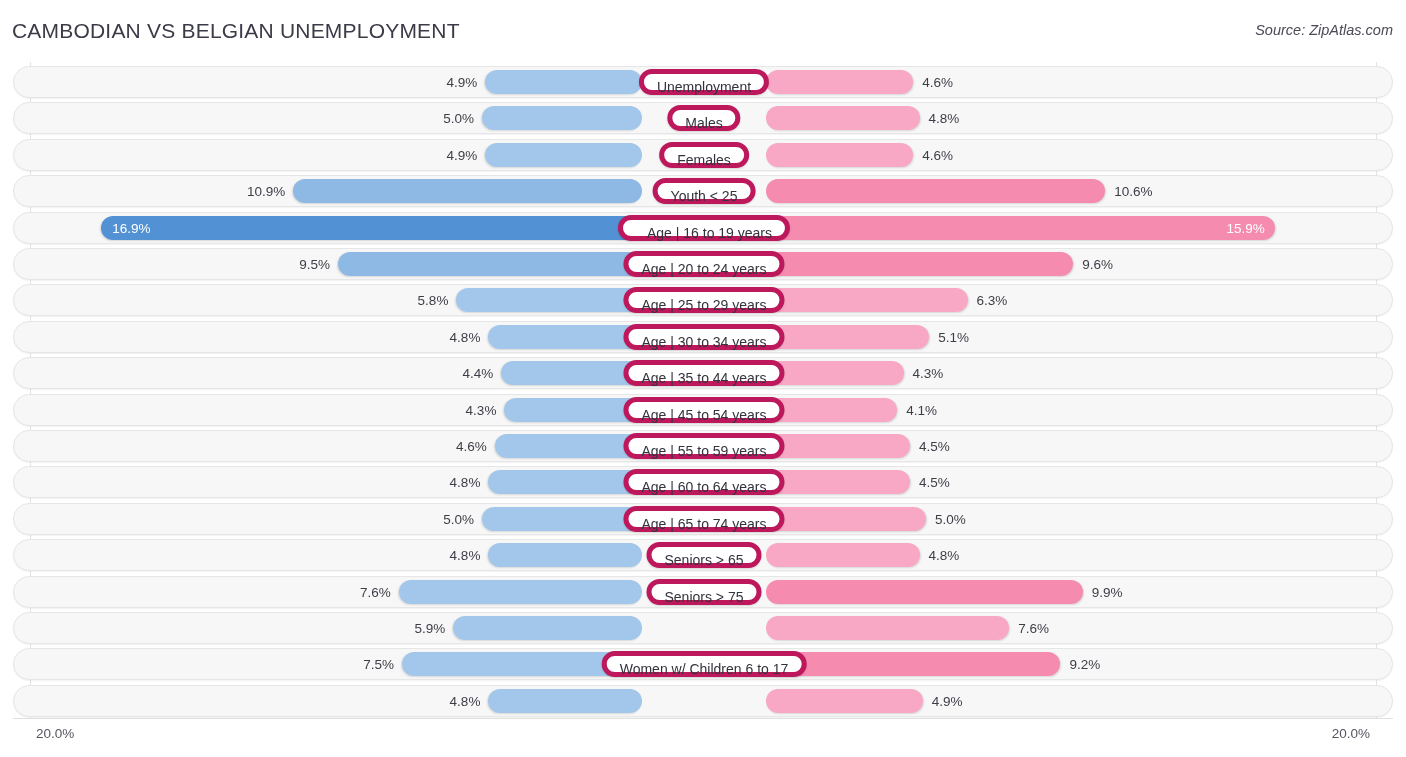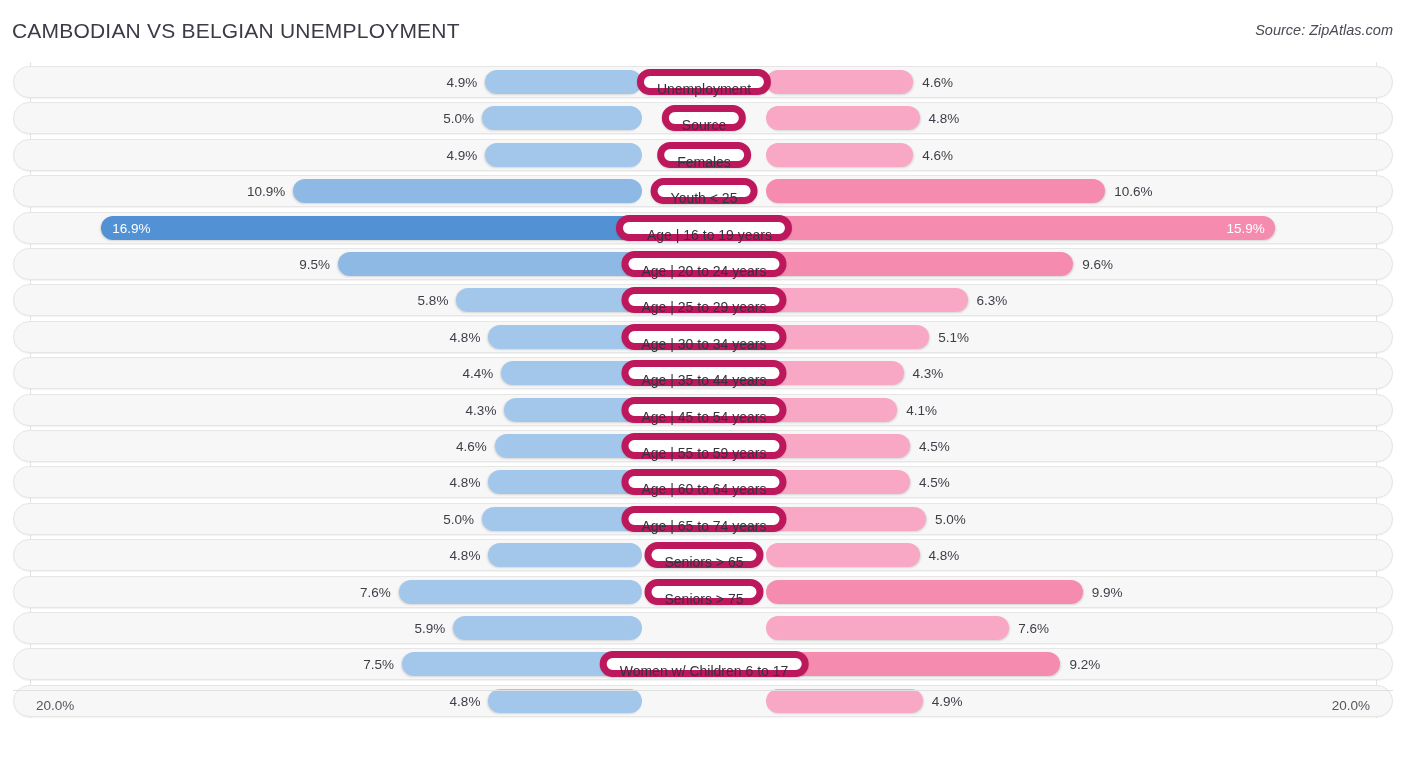--- a/index.html
+++ b/index.html
@@ -89,36 +89,36 @@
     color: #ffffff;
     font-size: 13.5px;
   }
 
   .center-label {
     position: absolute;
     top: 2px;
     height: 26px;
     line-height: 26px;
     background: #ffffff;
-    border: 7px solid #be185d;
+    border: 5px solid #be185d;
     border-radius: 14px;
     font-size: 14px;
     color: #33333d;
     padding: 0 13px;
     white-space: nowrap;
     box-sizing: border-box;
     box-shadow: 0 1px 2px rgba(0,0,0,0.14);
     transform: translateX(-50%);
   }
 
   
   #footer {
     position: absolute;
     left: 0;
-    top: 690px;
+    top: 718px;
     width: 1406px;
     height: 39px;
   }
   #footer-rule {
     position: absolute;
     left: 13px;
     top: 0;
     width: 1380px;
     height: 1px;
     background: #e0e0e0;
@@ -174,21 +174,21 @@
         <div class="val val-left" style="left: 403.2px; width: 60px;">4.9%</div>
         <div class="bar bar-right" style="left: 752px; width: 147.2px; background: rgb(248, 168, 196);"></div>
         <div class="val val-right" style="left: 908.2px;">4.6%</div>
         <div class="center-label" style="left: 690px;">Unemployment</div>
       </div>
       <div class="row" style="top: 40.4px;">
         <div class="bar bar-left" style="left: 468px; width: 160px; background: rgb(163, 199, 234);"></div>
         <div class="val val-left" style="left: 400px; width: 60px;">5.0%</div>
         <div class="bar bar-right" style="left: 752px; width: 153.6px; background: rgb(248, 168, 196);"></div>
         <div class="val val-right" style="left: 914.6px;">4.8%</div>
-        <div class="center-label" style="left: 690px;">Source</div>
+        <div class="center-label" style="left: 690px;">Males</div>
       </div>
       <div class="row" style="top: 76.8px;">
         <div class="bar bar-left" style="left: 471.2px; width: 156.8px; background: rgb(163, 199, 234);"></div>
         <div class="val val-left" style="left: 403.2px; width: 60px;">4.9%</div>
         <div class="bar bar-right" style="left: 752px; width: 147.2px; background: rgb(248, 168, 196);"></div>
         <div class="val val-right" style="left: 908.2px;">4.6%</div>
         <div class="center-label" style="left: 690px;">Females</div>
       </div>
       <div class="row" style="top: 113.2px;">
         <div class="bar bar-left" style="left: 279.2px; width: 348.8px; background: rgb(141, 185, 228);"></div>

